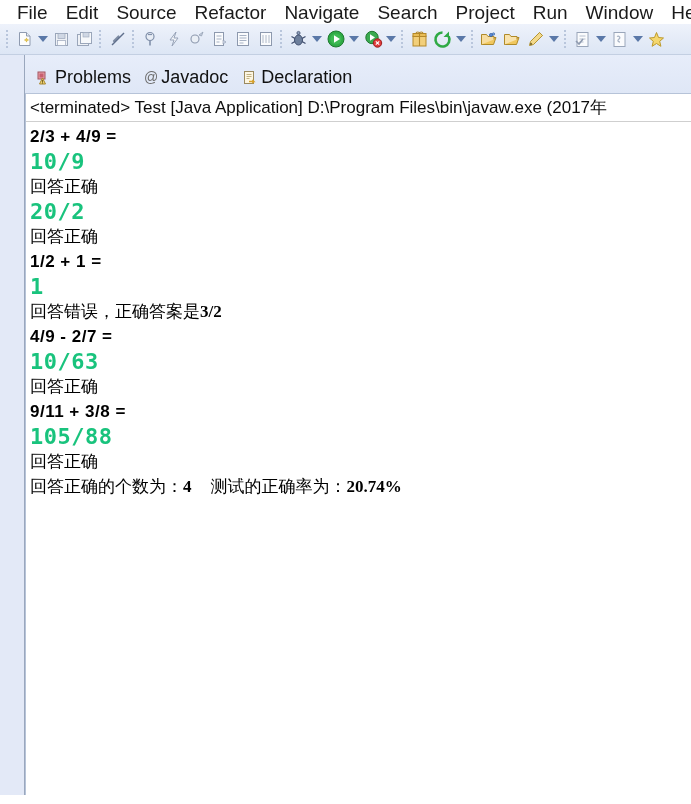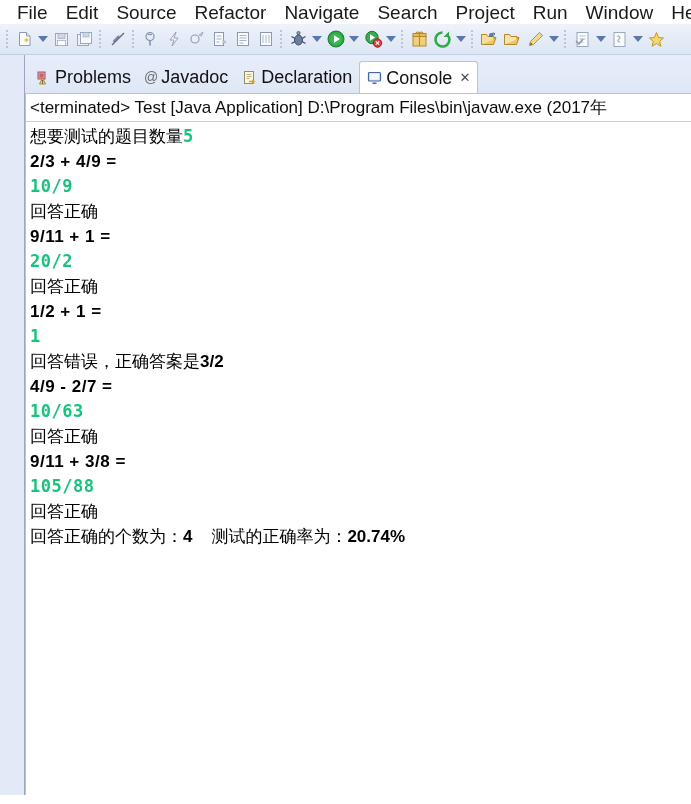--- a/index.html
+++ b/index.html
@@ -195,32 +195,32 @@
     font-family: "Liberation Sans", sans-serif;
   }
   .line.mono {
     font-family: Liberation Sans, sans-serif;
     font-size: 17px;
     font-weight: bold;
     letter-spacing: 0.5px;
   }
   .line.answer {
     font-family: "DejaVu Sans Mono", monospace;
-    font-size: 17px;
+    font-size: 22px;
     color: #19c37d;
     font-weight: bold;
     letter-spacing: 0.5px;
   }
   .inline-green {
     color: #19c37d;
     font-family: "DejaVu Sans Mono", monospace;
     font-weight: bold;
   }
   .inline-mono {
-    font-family: Liberation Sans, sans-serif;
+    font-family: Liberation Serif, serif;
     font-weight: bold;
     color: #000000;
   }
 </style>
 </head>
 <body>
 
 <div class="menubar">
   <div class="menu-item">File</div>
   <div class="menu-item">Edit</div>
@@ -449,48 +449,35 @@
         <span class="tab-ico">
           <svg width="15" height="15" viewBox="0 0 15 15">
             <rect x="2.5" y="1.5" width="9" height="12" fill="#fdf6e2" stroke="#9b8a5f" stroke-width="1"></rect>
             <path d="M4.5 4.5h5M4.5 6.5h5M4.5 8.5h3" stroke="#b9a978" stroke-width=".9"></path>
             <path d="M7 11.5h5l-1.6-1.6M12 11.5l-1.6 1.6" fill="none" stroke="#d8a22c" stroke-width="1.3"></path>
           </svg>
         </span>
         <span class="tab-label">Declaration</span>
       </div>
 
-      <div class="tab active">
-        <span class="tab-ico">
-          <svg width="15" height="15" viewBox="0 0 15 15">
-            <rect x="1.5" y="2.5" width="12" height="8.5" rx="1" fill="#d9e6f5" stroke="#41699e" stroke-width="1.2"></rect>
-            <rect x="3" y="4" width="9" height="5.5" fill="#f4f8fd"></rect>
-            <path d="M5.5 12.5h4v1.5h-4z" fill="#41699e"></path>
-          </svg>
-        </span>
-        <span class="tab-label">Console</span>
-        <span class="tab-close">✕</span>
-      </div>
 
 
     </div>
 
     <div class="console">
 
       <div class="console-header">&lt;terminated&gt; Test [Java Application] D:\Program Files\bin\javaw.exe (2017年</div>
 
       <div class="console-body">
 
-        <div class="line"><span>想要测试的题目数量</span><span class="inline-green">5</span></div>
 
         <div class="line mono">2/3 + 4/9 =</div>
         <div class="line answer">10/9</div>
         <div class="line">回答正确</div>
 
-        <div class="line mono">9/11 + 1 =</div>
         <div class="line answer">20/2</div>
         <div class="line">回答正确</div>
 
         <div class="line mono">1/2 + 1 =</div>
         <div class="line answer">1</div>
         <div class="line"><span>回答错误，正确答案是</span><span class="inline-mono">3/2</span></div>
 
         <div class="line mono">4/9 - 2/7 =</div>
         <div class="line answer">10/63</div>
         <div class="line">回答正确</div>

